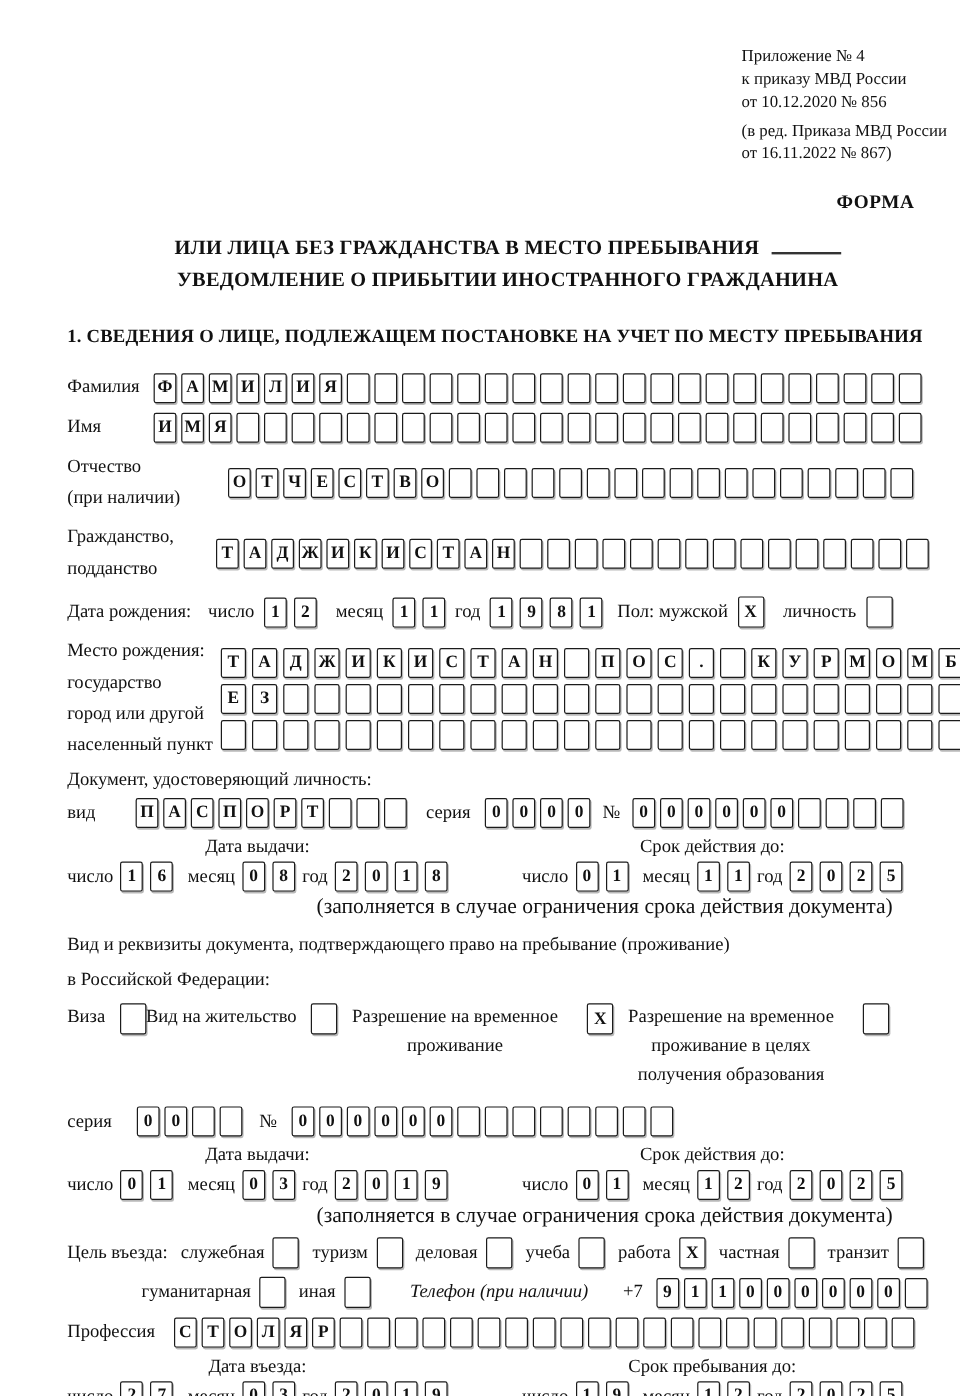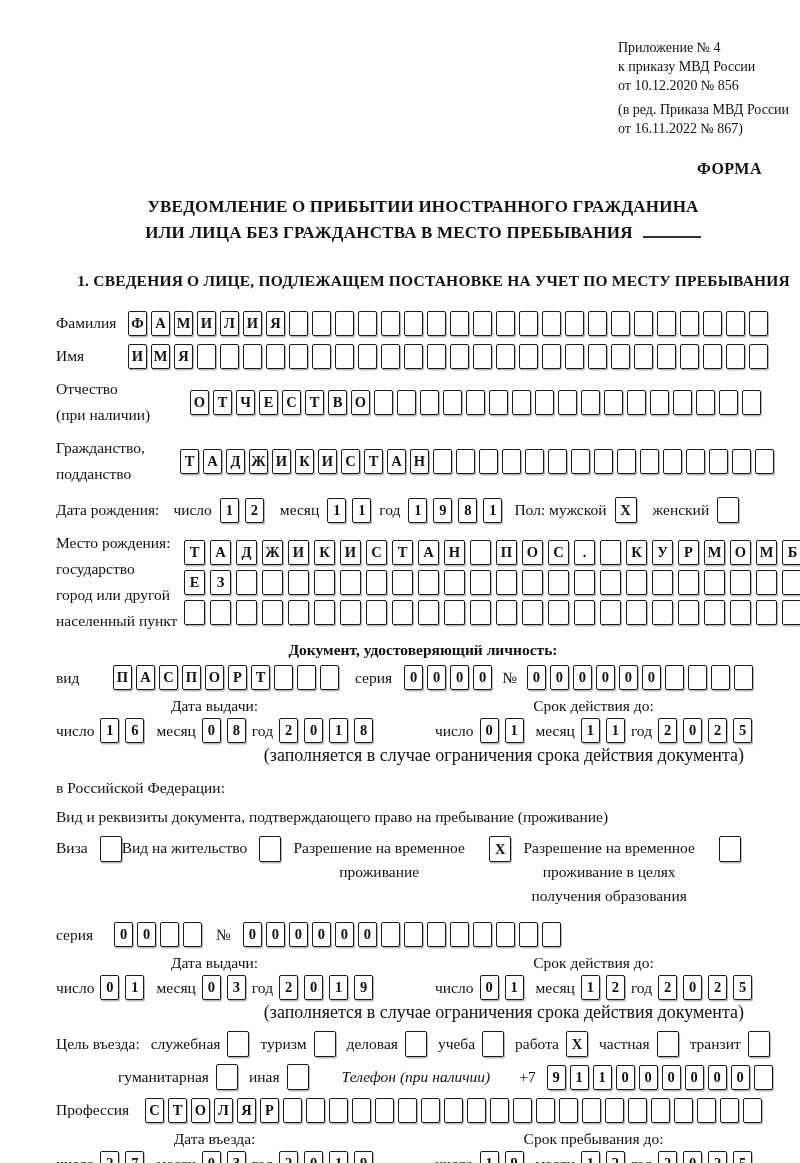--- a/index.html
+++ b/index.html
@@ -8,21 +8,21 @@
     font-family:"Liberation Serif","DejaVu Serif",serif;font-size:15.5px;
     box-sizing:border-box;padding:38px 10px 30px 56px;position:relative;
   }
   
   .hdr{margin-left:562px;width:228px;font-size:14px;line-height:19px;}
   .hdr .ed{margin-top:5px;}
   .forma{font-weight:bold;text-align:right;padding-right:28px;margin-top:22px;font-size:16px;letter-spacing:.5px;}
   
   .title{text-align:center;font-weight:bold;font-size:17px;line-height:26px;margin-top:16px;letter-spacing:.2px;}
   .blank-line{display:inline-block;width:58px;border-bottom:2px solid #333;height:14px;margin-left:10px;}
-  .sec-head{text-align:right;font-weight:bold;font-size:15.5px;margin-top:26px;margin-bottom:20px;letter-spacing:.2px;}
+  .sec-head{text-align:left;font-weight:bold;font-size:15.5px;margin-top:26px;margin-bottom:20px;letter-spacing:.2px;}
   
   .row{display:flex;align-items:center;margin-bottom:7px;}
   .lbl{flex:0 0 auto;line-height:26px;}
   .lbl2{line-height:22px;}
   .cells{display:flex;gap:4px;flex:0 0 auto;}
   .cell{
     box-sizing:border-box;width:19px;height:25px;flex:0 0 auto;
     border:1.5px solid #1b1b1b;border-radius:2px;background:#fff;
     display:inline-flex;align-items:center;justify-content:center;
     font-weight:bold;font-size:14.5px;
@@ -57,24 +57,24 @@
   <div class="hdr">
     <div>Приложение № 4</div>
     <div>к приказу МВД России</div>
     <div>от 10.12.2020 № 856</div>
     <div class="ed">(в ред. Приказа МВД России</div>
     <div>от 16.11.2022 № 867)</div>
   </div>
   <div class="forma">ФОРМА</div>
 
   <div class="title">
-    <div>УВЕДОМЛЕНИЕ О ПРИБЫТИИ ИНОСТРАННОГО ГРАЖДАНИНА</div>
     <div>
       <span>ИЛИ ЛИЦА БЕЗ ГРАЖДАНСТВА В МЕСТО ПРЕБЫВАНИЯ</span><span class="blank-line"></span>
     </div>
+    <div>УВЕДОМЛЕНИЕ О ПРИБЫТИИ ИНОСТРАННОГО ГРАЖДАНИНА</div>
   </div>
 
   <div class="sec-head">1. СВЕДЕНИЯ О ЛИЦЕ, ПОДЛЕЖАЩЕМ ПОСТАНОВКЕ НА УЧЕТ ПО МЕСТУ ПРЕБЫВАНИЯ</div>
 
   <div class="row">
     <span class="lbl" style="width:72px">Фамилия</span>
     <span class="cells">
         <span class="cell">Ф</span>
         <span class="cell">А</span>
         <span class="cell">М</span>
@@ -225,21 +225,21 @@
     <span class="cells" style="gap:6px">
         <span class="cell">1</span>
         <span class="cell">9</span>
         <span class="cell">8</span>
         <span class="cell">1</span>
       </span>
     <span style="margin-left:4px;">Пол: мужской</span>
     <span class="cells cb">
         <span class="cell">X</span>
       </span>
-    <span style="margin-left:8px;">женский</span>
+    <span style="margin-left:8px;">личность</span>
     <span class="cells cb">
         <span class="cell"></span>
       </span>
   </div>
 
   <div class="row mt4">
     <span class="lbl" style="width:128px">
       <span class="lbl2">Место рождения:</span><br>
       <span class="lbl2">государство</span><br>
       <span class="lbl2">город или другой</span><br>
@@ -320,21 +320,21 @@
           <span class="cell"></span>
           <span class="cell"></span>
           <span class="cell"></span>
           <span class="cell"></span>
           <span class="cell"></span>
           <span class="cell"></span>
         </span>
     </span>
   </div>
 
-  <div style="text-align:center;font-weight:bold;margin:4px 0 6px 0;">Документ, удостоверяющий личность:</div>
+  <div style="text-align:left;font-weight:normal;margin:4px 0 6px 0;">Документ, удостоверяющий личность:</div>
 
   <div class="row" style="align-items:center;">
     <span style="width:57px;">вид</span>
     <span class="cells">
         <span class="cell">П</span>
         <span class="cell">А</span>
         <span class="cell">С</span>
         <span class="cell">П</span>
         <span class="cell">О</span>
         <span class="cell">Р</span>
@@ -406,22 +406,22 @@
             <span class="cell">2</span>
             <span class="cell">0</span>
             <span class="cell">2</span>
             <span class="cell">5</span>
           </span>
       </div>
     </div>
   </div>
   <div class="footnote">(заполняется в случае ограничения срока действия документа)</div>
 
+  <div class="intro">Вид и реквизиты документа, подтверждающего право на пребывание (проживание)</div>
   <div class="intro">в Российской Федерации:</div>
-  <div class="intro">Вид и реквизиты документа, подтверждающего право на пребывание (проживание)</div>
 
   <div class="opts">
     <div class="opt">
       <span class="opt-text">Виза</span>
       <span class="cells cb">
           <span class="cell"></span>
         </span>
     </div>
     <div class="opt">
       <span class="opt-text">Вид на жительство</span>

